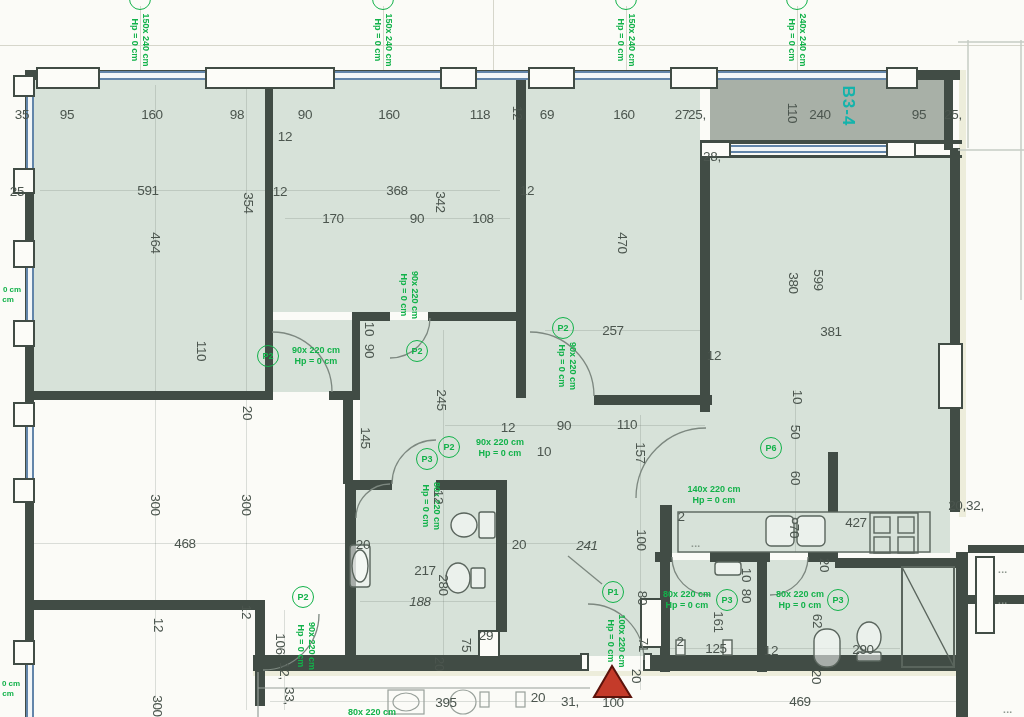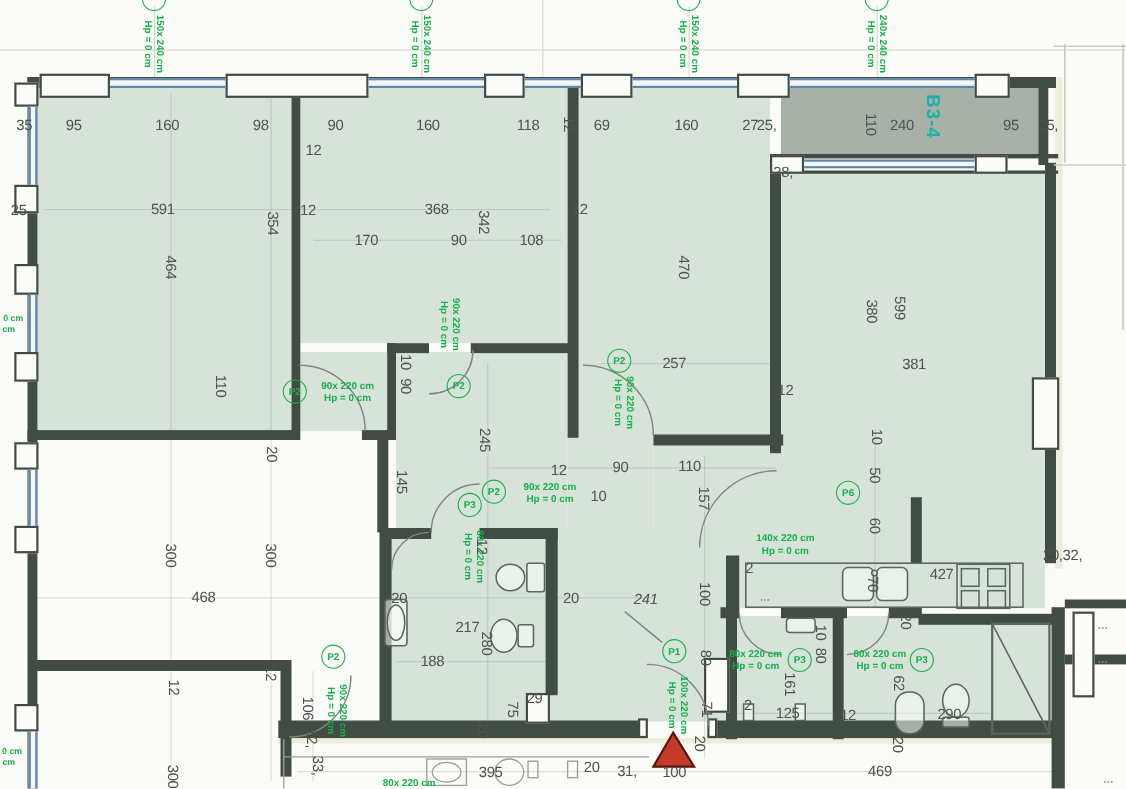--- a/index.html
+++ b/index.html
@@ -338,21 +338,21 @@
       <div class="dim r" style="left: 640px; top: 453px;">157</div>
       <div class="dim r" style="left: 797px; top: 397px;">10</div>
       <div class="dim r" style="left: 795px; top: 432px;">50</div>
       <div class="dim r" style="left: 795px; top: 478px;">60</div>
       <div class="dim" style="left: 681px; top: 516px;">2</div>
       <div class="dim r" style="left: 794px; top: 531px;">70</div>
       <div class="dim" style="left: 856px; top: 522px;">427</div>
       <div class="dim" style="left: 966px; top: 505px;">20,32,</div>
       <div class="dim" style="left: 425px; top: 570px;">217</div>
       <div class="dim r" style="left: 443px; top: 585px;">280</div>
-      <div class="dim" style="left: 393px; top: 601px;">188</div>
+      <div class="dim" style="left: 420px; top: 601px; font-style: italic;">188</div>
       <div class="dim" style="left: 486px; top: 635px;">29</div>
       <div class="dim" style="left: 363px; top: 544px;">20</div>
       <div class="dim" style="left: 519px; top: 544px;">20</div>
       <div class="dim r" style="left: 438px; top: 497px;">12</div>
       <div class="dim r" style="left: 466px; top: 645px;">75</div>
       <div class="dim r" style="left: 439px; top: 664px;">20</div>
       <div class="dim" style="left: 185px; top: 543px;">468</div>
       <div class="dim r" style="left: 155px; top: 505px;">300</div>
       <div class="dim r" style="left: 246px; top: 505px;">300</div>
       <div class="dim r" style="left: 158px; top: 625px;">12</div>

